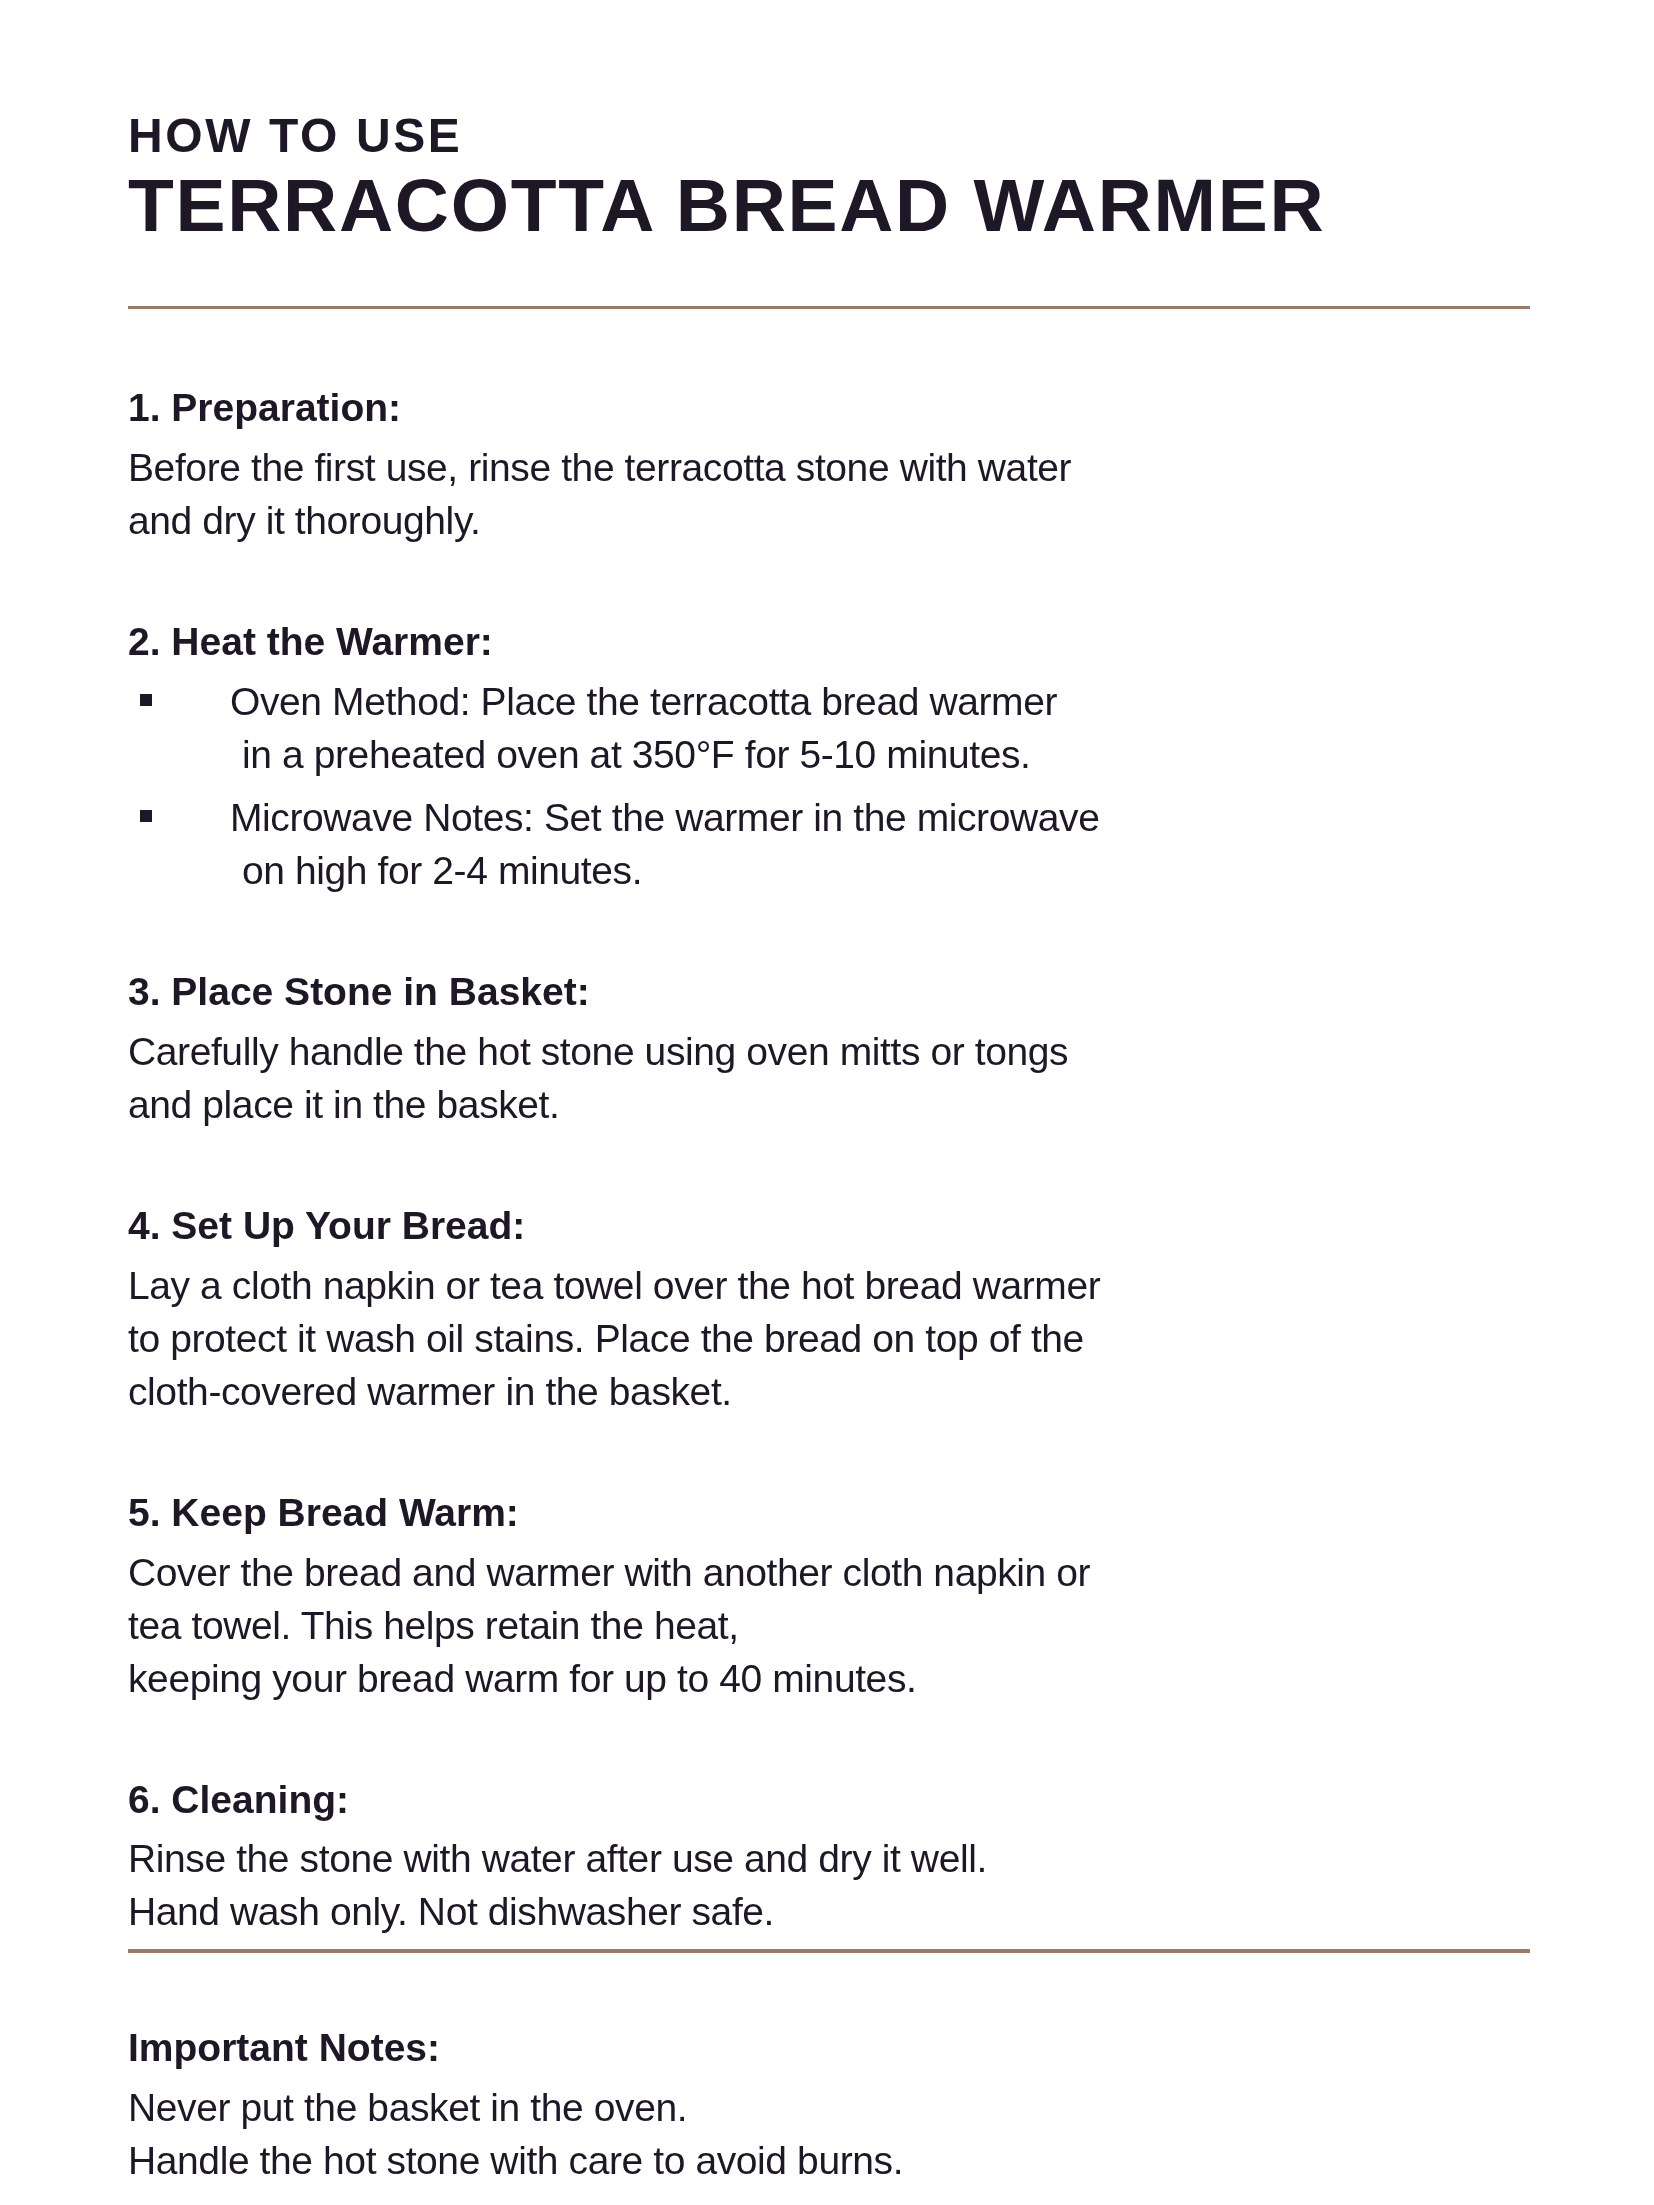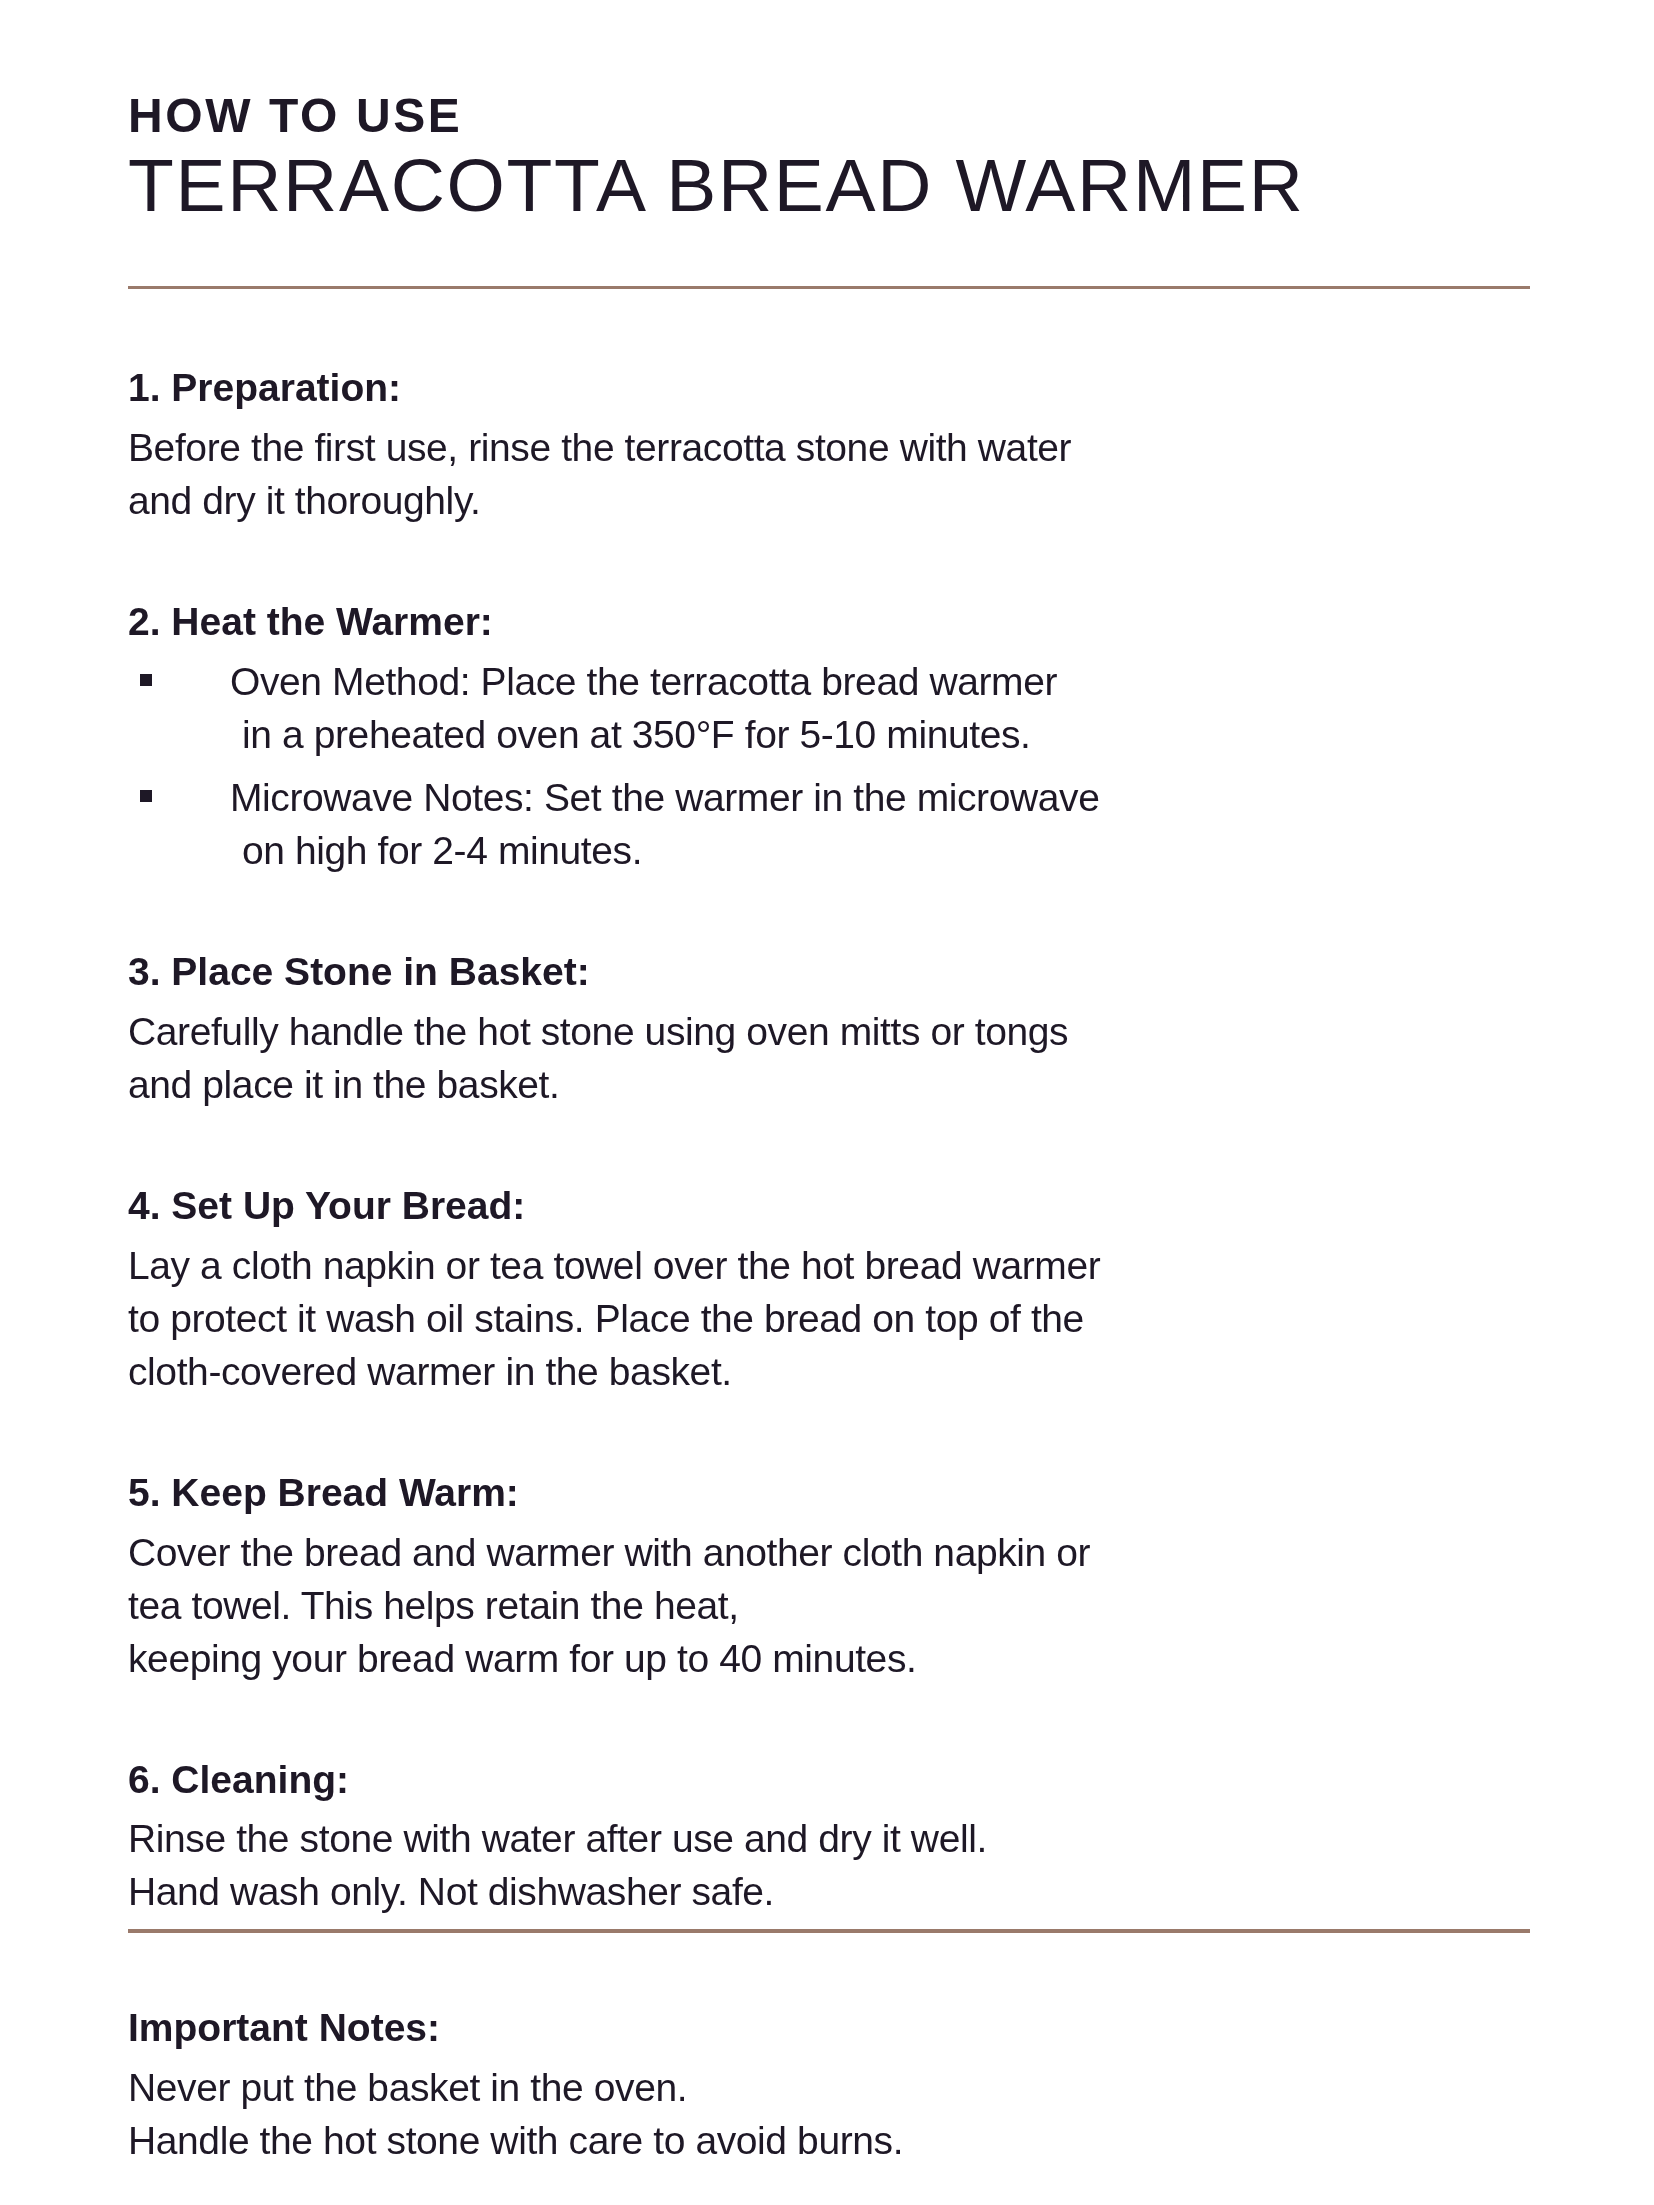--- a/index.html
+++ b/index.html
@@ -18,26 +18,27 @@
     box-sizing: border-box;
     width: 1654px;
     height: 2205px;
     padding: 88px 124px 51px 128px;
   }
   .eyebrow {
     font-size: 48px;
     line-height: 56px;
     font-weight: 600;
     letter-spacing: 2.6px;
+    margin-top: 20px;
   }
   .title {
     margin: 0;
     font-size: 75px;
     line-height: 82px;
-    font-weight: 400;
+    font-weight: 700;
     letter-spacing: 1.7px;
   }
   .divider {
     border: none;
     height: 3.4px;
     width: 100%;
     background: #9a7a6b;
     margin: 60px 0 0 0;
   }
   .divider.bottom {

